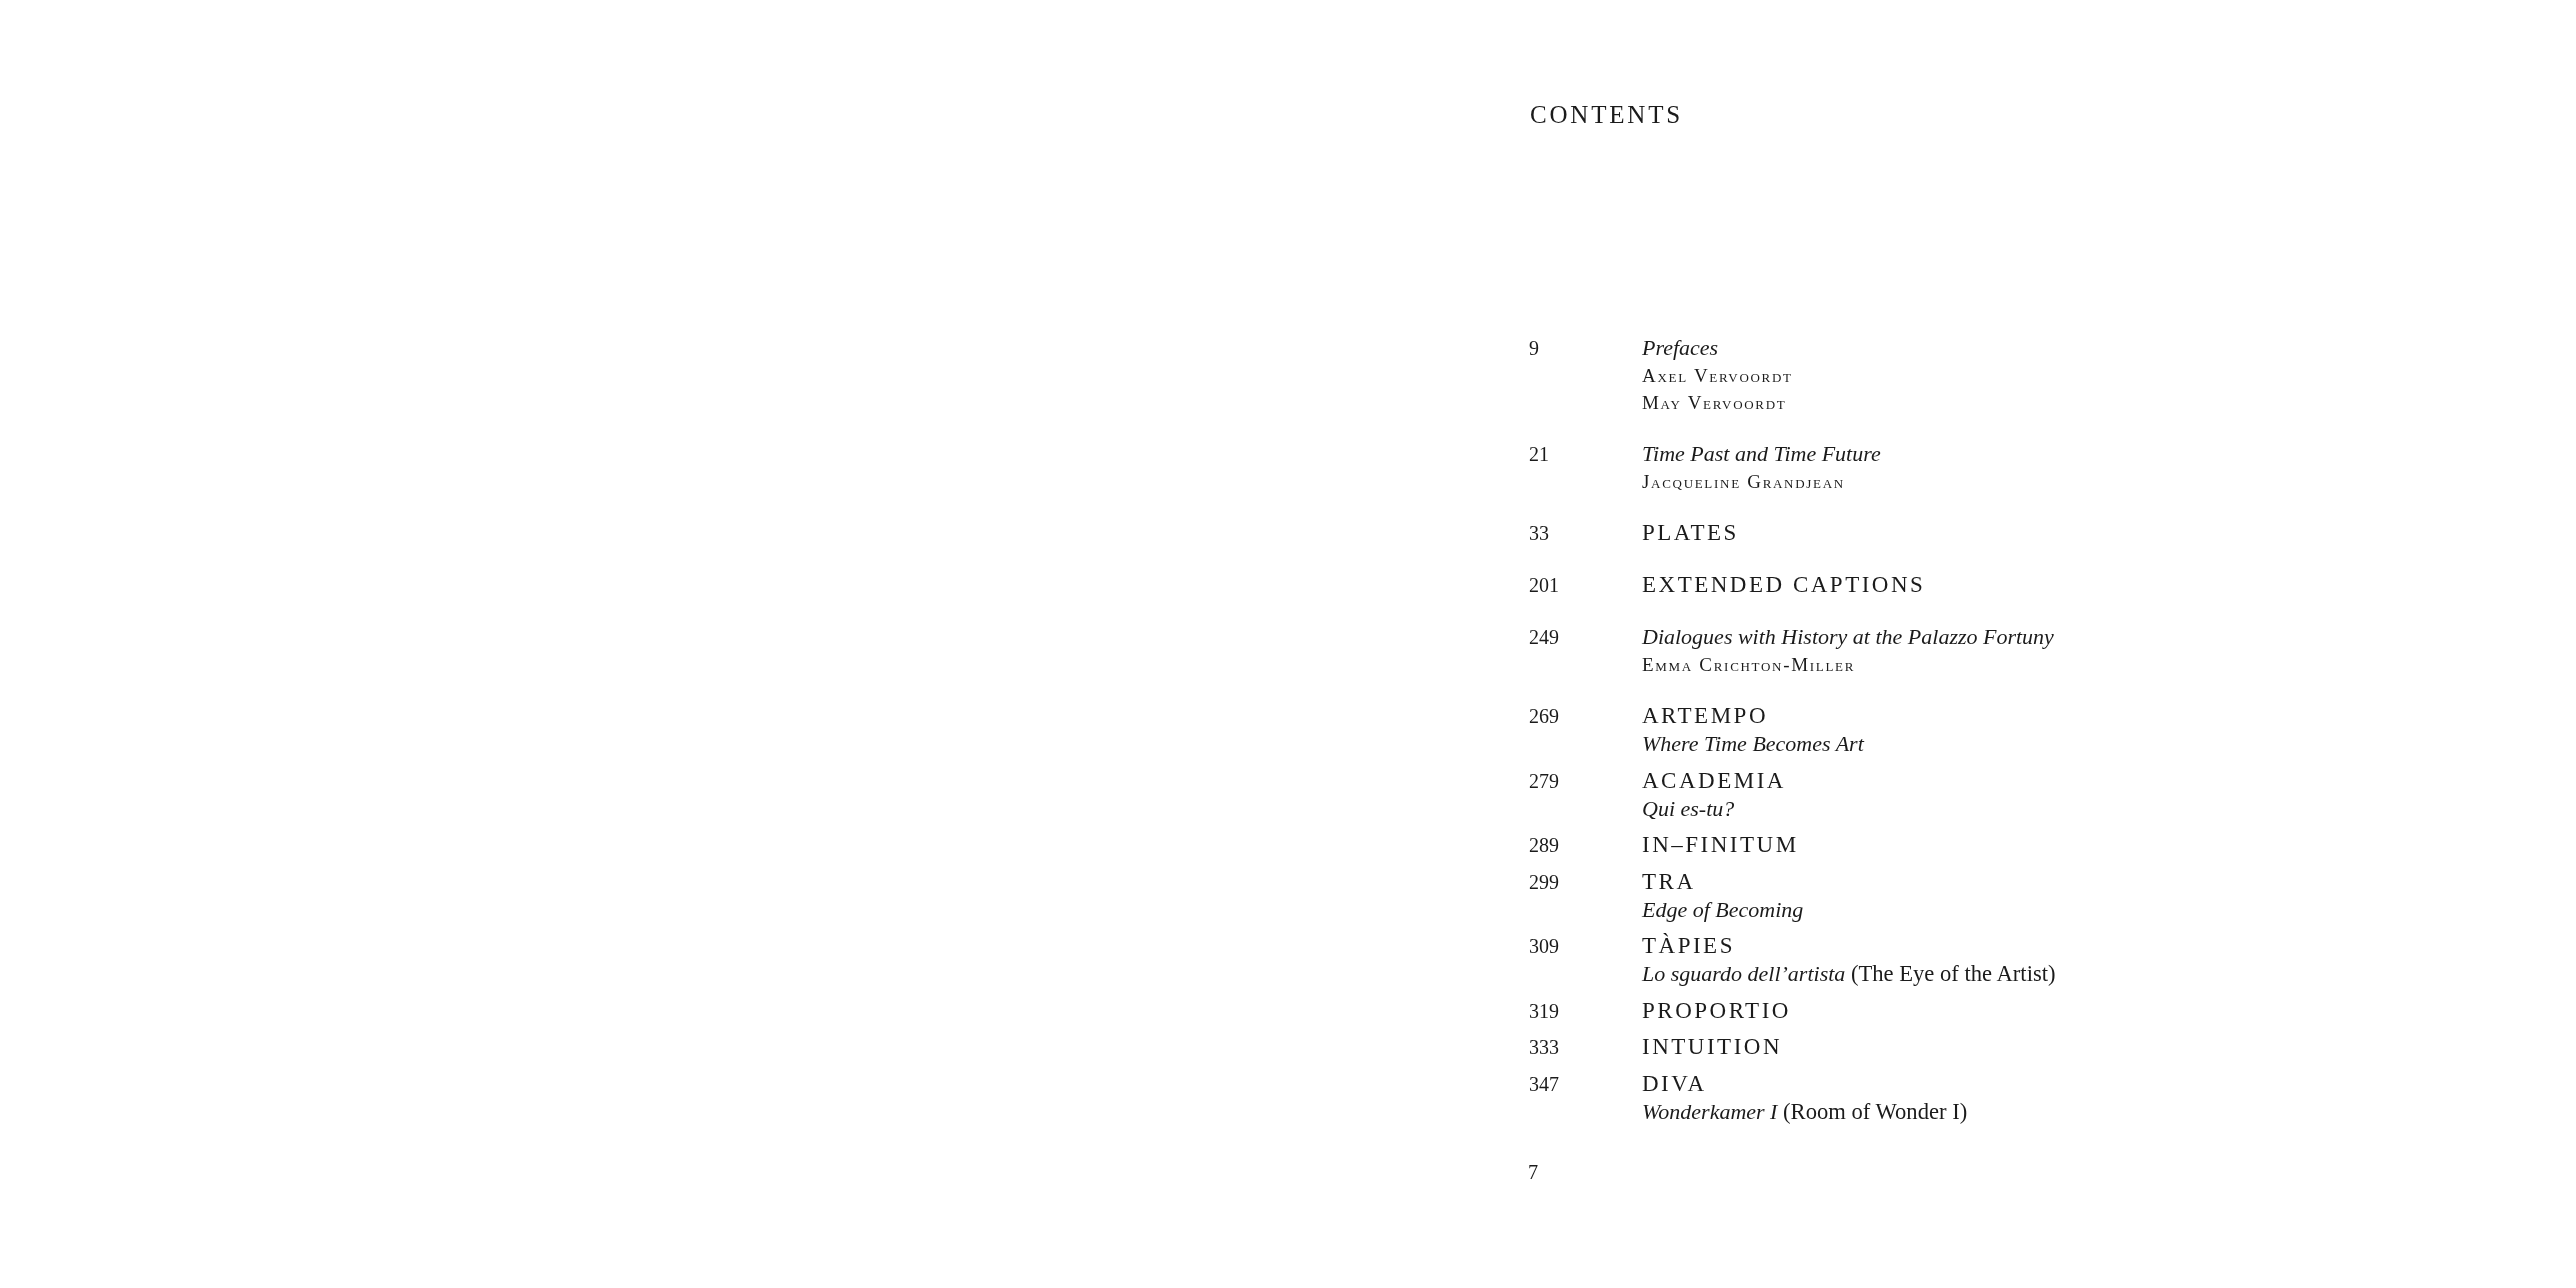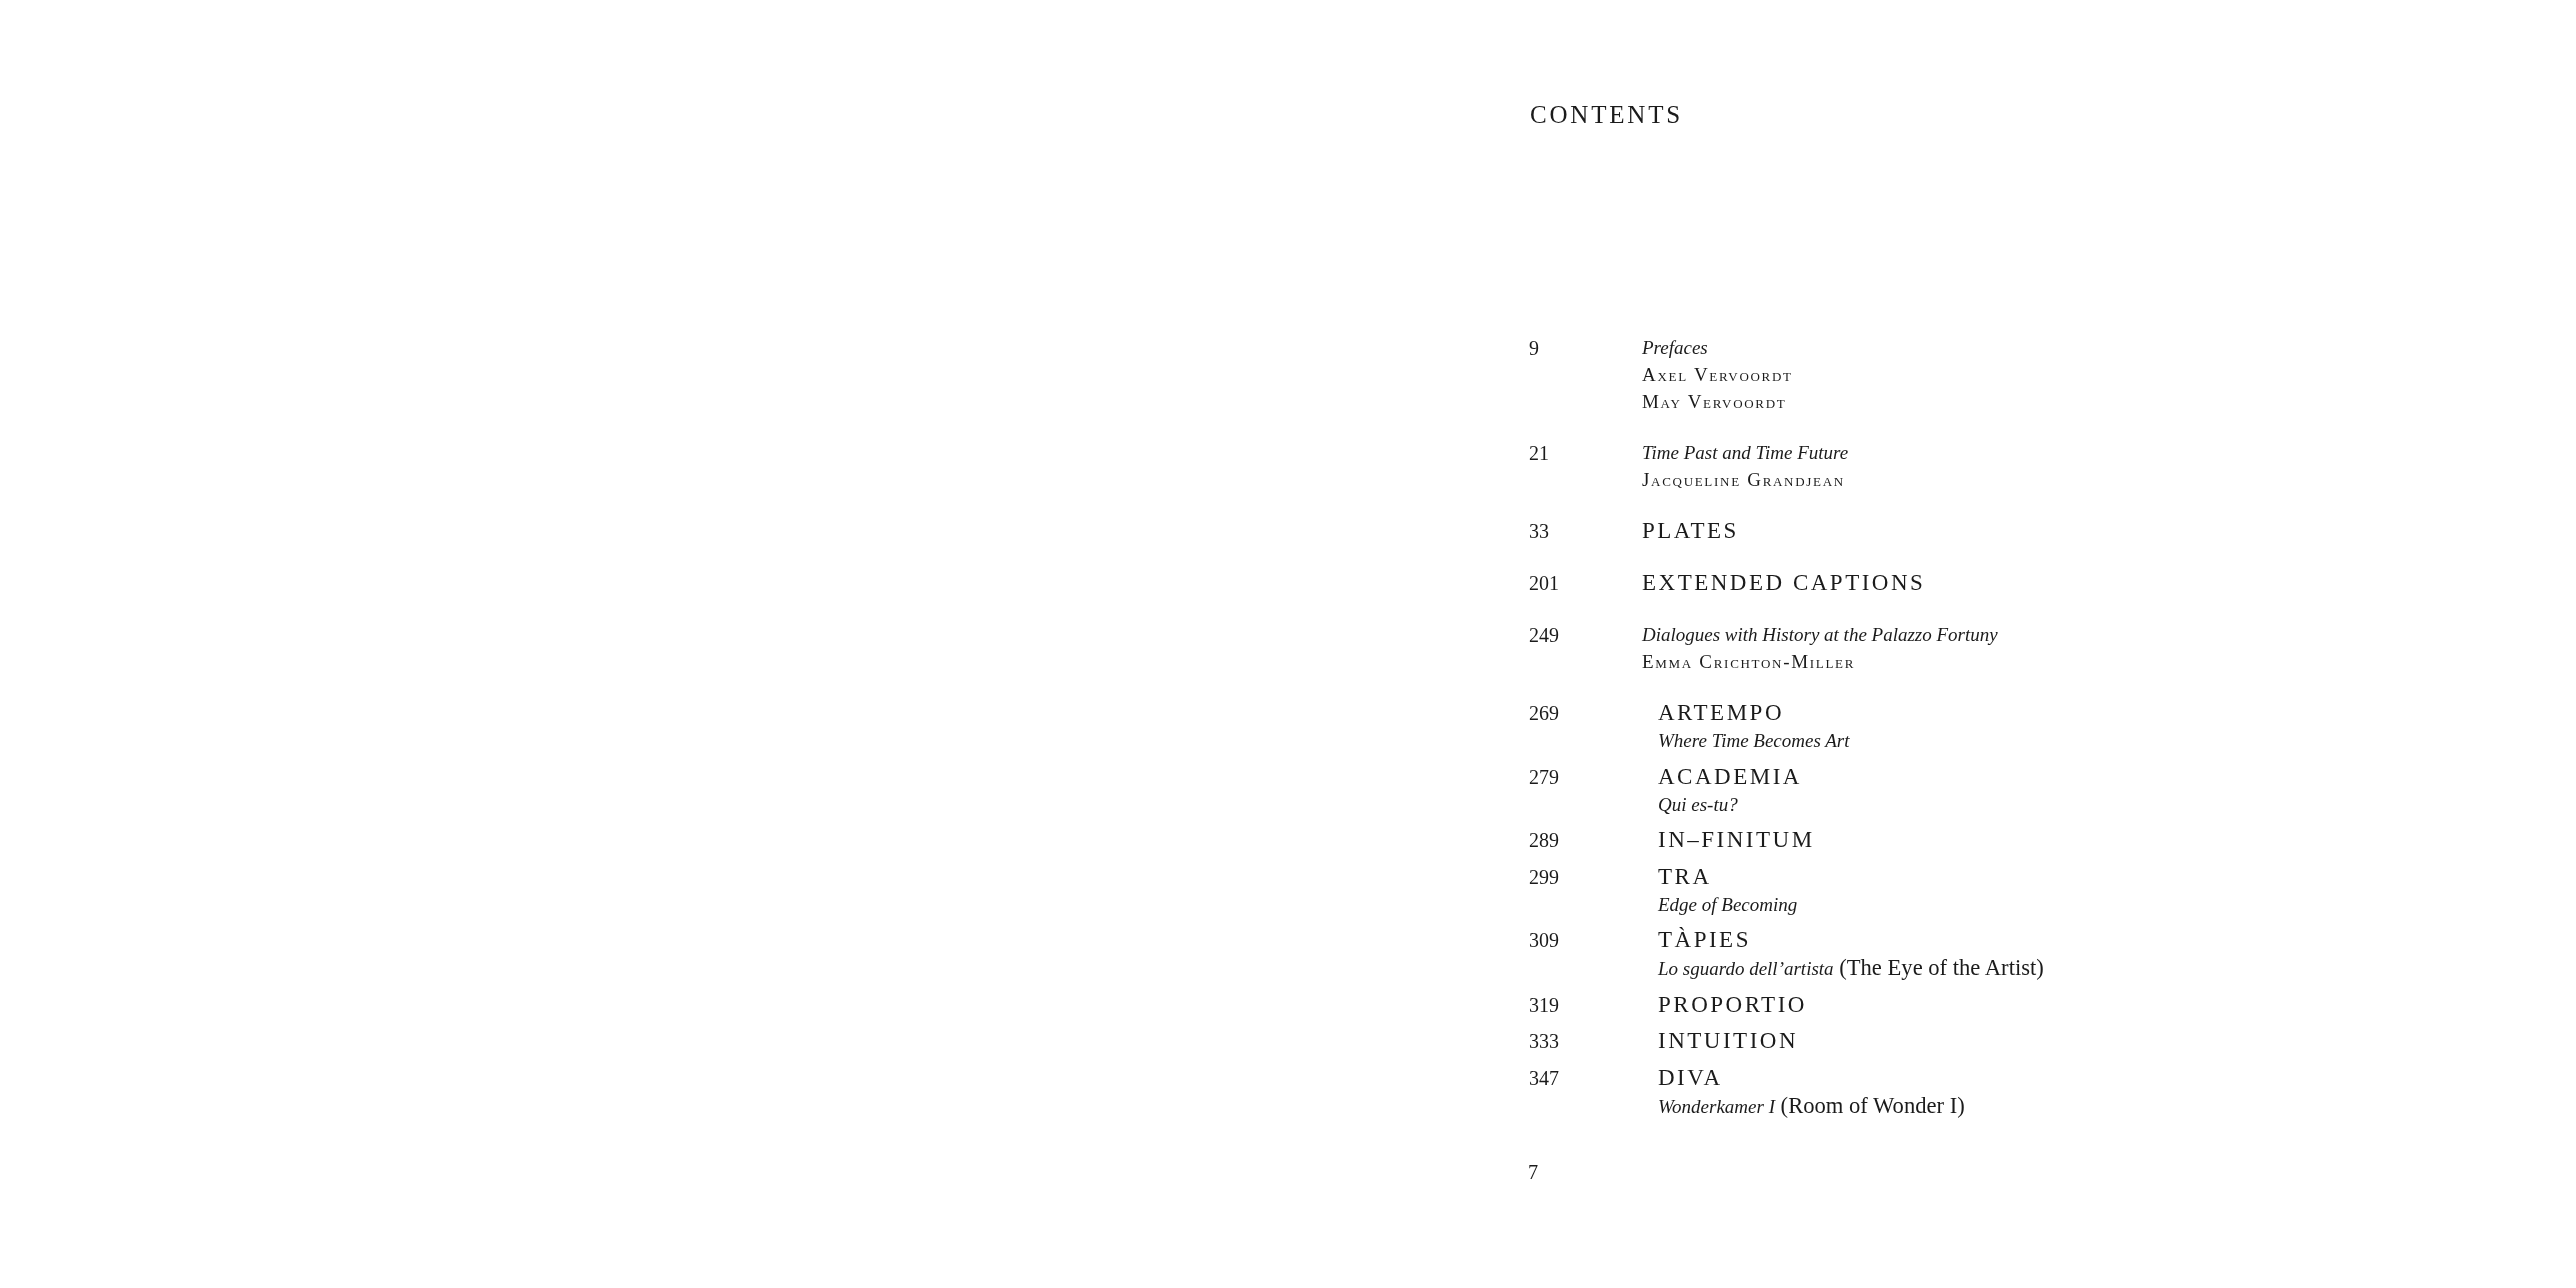--- a/index.html
+++ b/index.html
@@ -21,31 +21,31 @@
     font-weight: 400;
     white-space: nowrap;
   }
   .toc {
     position: absolute;
     left: 1529px; top: 336px;
     display: flex;
     flex-direction: column;
   }
   .entry { display: flex; margin-bottom: 24px; }
-  .entry.tight { margin-bottom: 8.5px; gap: 16px; }
+  .entry.tight { margin-bottom: 8.5px; }
   .num {
     width: 113px; flex: none;
     font-size: 20px;
     line-height: 24px;
     font-variant-numeric: oldstyle-nums;
   }
   .lines { flex: none; }
   .line { line-height: 24px; white-space: nowrap; }
   .part.caps   { font-size: 23px; letter-spacing: 2.5px; }
-  .part.italic { font-size: 19px; font-style: italic; }
+  .part.italic { font-size: 22px; font-style: italic; }
   .part.roman  { font-size: 22.6px; text-align: center; }
   .part.name   { font-size: 19px; font-variant: small-caps; letter-spacing: 1.7px; margin-top: 48px; }
   .folio {
     position: absolute;
     left: 1528px; top: 1162px;
     font-size: 20.3px;
     line-height: 1;
     font-variant-numeric: oldstyle-nums;
   }
 </style>

